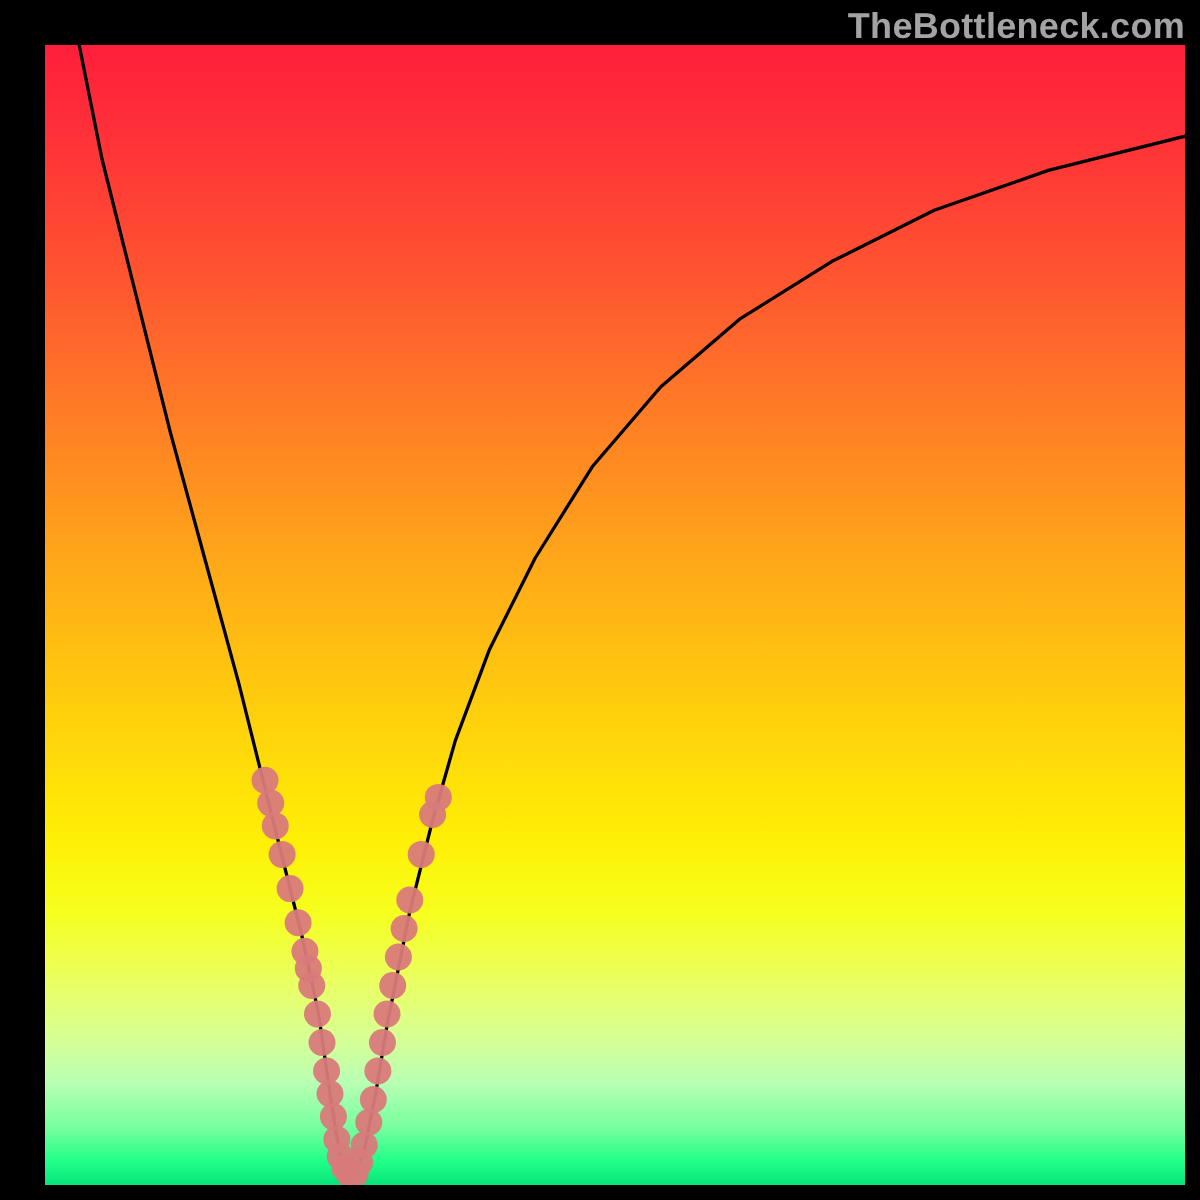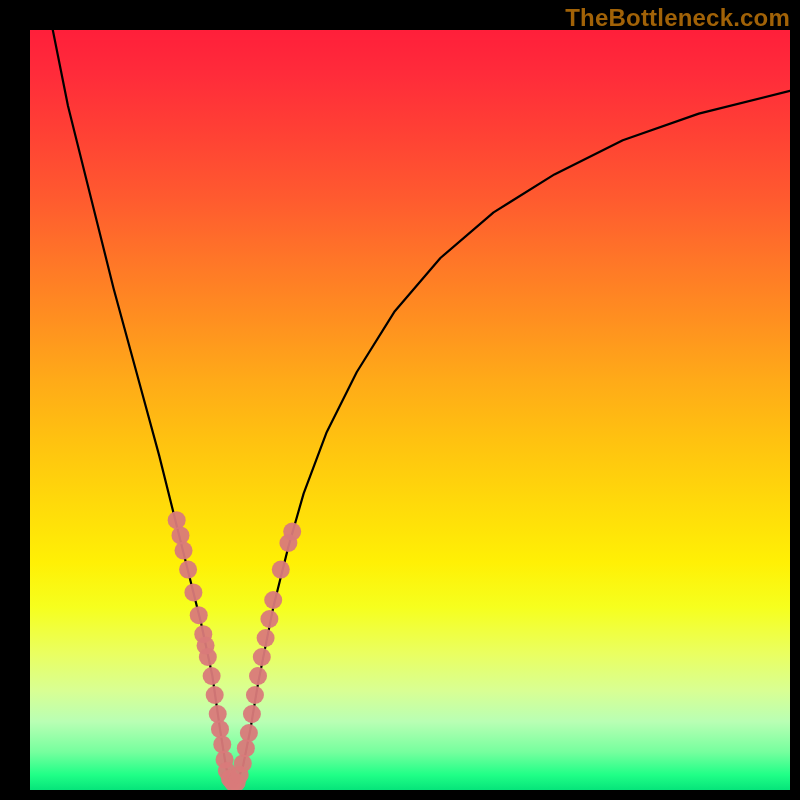--- a/index.html
+++ b/index.html
@@ -50,21 +50,21 @@
     width: 760px;
     height: 760px;
     display: block;
   }
   .watermark {
     position: absolute;
     top: 4px;
     right: 10px;
     font-size: 24px;
     font-weight: 600;
-    color: #a16207;
+    color: #a3a3a3;
     letter-spacing: 0.2px;
     user-select: none;
   }
 </style>
 </head>
 <body>
 
 <div class="frame">
 
   <div class="plot-area">

